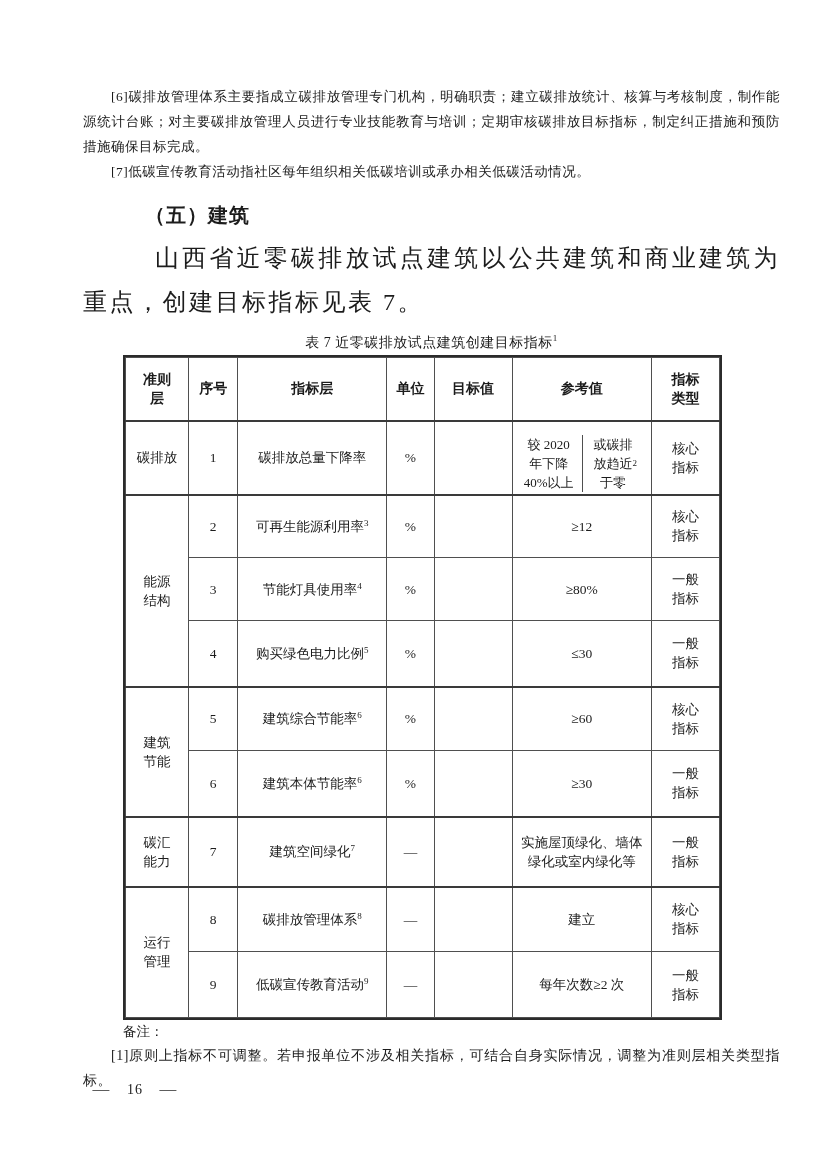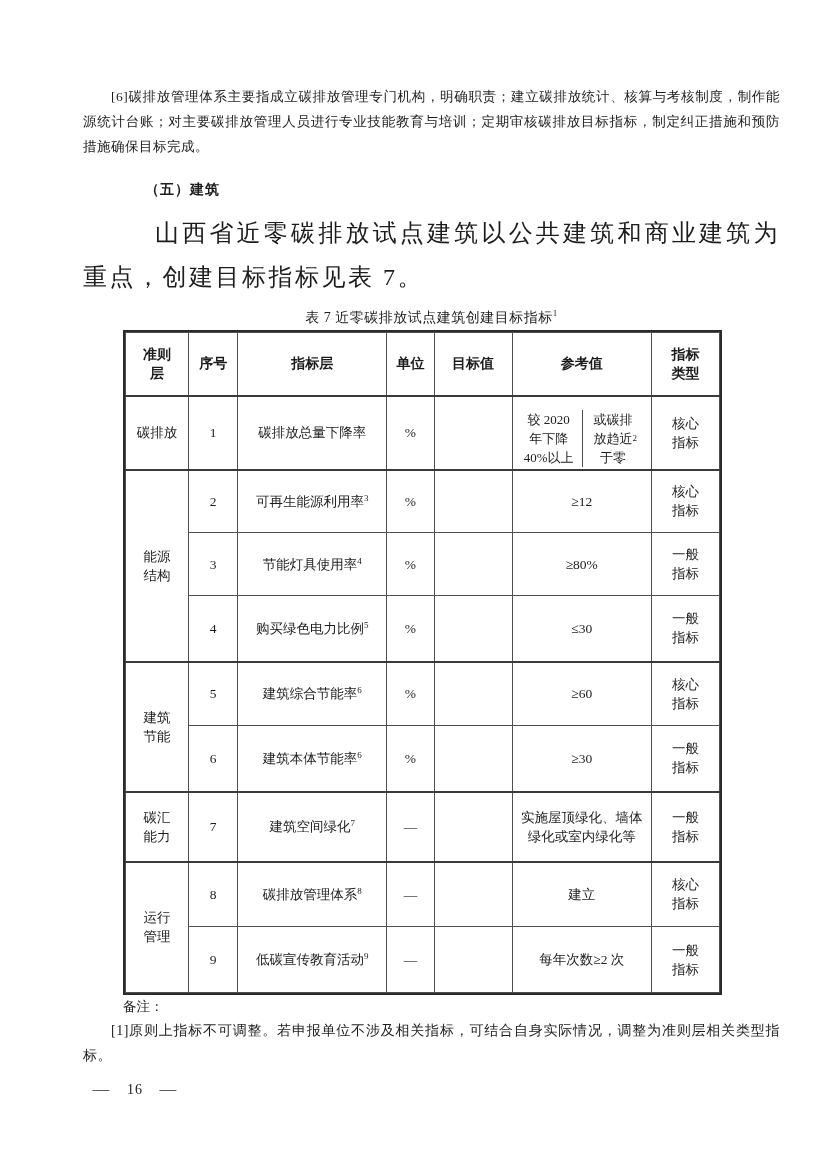--- a/index.html
+++ b/index.html
@@ -16,21 +16,21 @@
   }
   .footnote {
     font-size: 13.5px;
     line-height: 25px;
     text-indent: 28px;
     text-align: justify;
     letter-spacing: 0.5px;
   }
   .section-heading {
     margin: 16px 0 0 62px;
-    font-size: 14px;
+    font-size: 20px;
     font-weight: bold;
     line-height: 30px;
     letter-spacing: 1px;
   }
   .body-paragraph {
     margin-top: 6px;
     font-size: 24px;
     line-height: 44px;
     text-indent: 72px;
     text-align: justify;
@@ -111,20 +111,21 @@
   }
   .page-footer .dash { display: inline-block; transform: scaleX(1.2); }
   .page-footer .num { display: inline-block; margin: 0 18px; }
 </style>
 </head>
 <body>
 
 <div class="page">
 
   <p class="footnote">[6]碳排放管理体系主要指成立碳排放管理专门机构，明确职责；建立碳排放统计、核算与考核制度，制作能源统计台账；对主要碳排放管理人员进行专业技能教育与培训；定期审核碳排放目标指标，制定纠正措施和预防措施确保目标完成。</p>
+  <p class="footnote">[7]低碳宣传教育活动指社区每年组织相关低碳培训或承办相关低碳活动情况。</p>
 
   <h2 class="section-heading">（五）建筑</h2>
 
   <p class="body-paragraph">山西省近零碳排放试点建筑以公共建筑和商业建筑为重点，创建目标指标见表 7。</p>
 
   <div class="table-caption"><span>表 7 近零碳排放试点建筑创建目标指标</span><sup>1</sup></div>
 
   <div class="tbl-wrap">
     <table class="goal-table">
       <colgroup>

